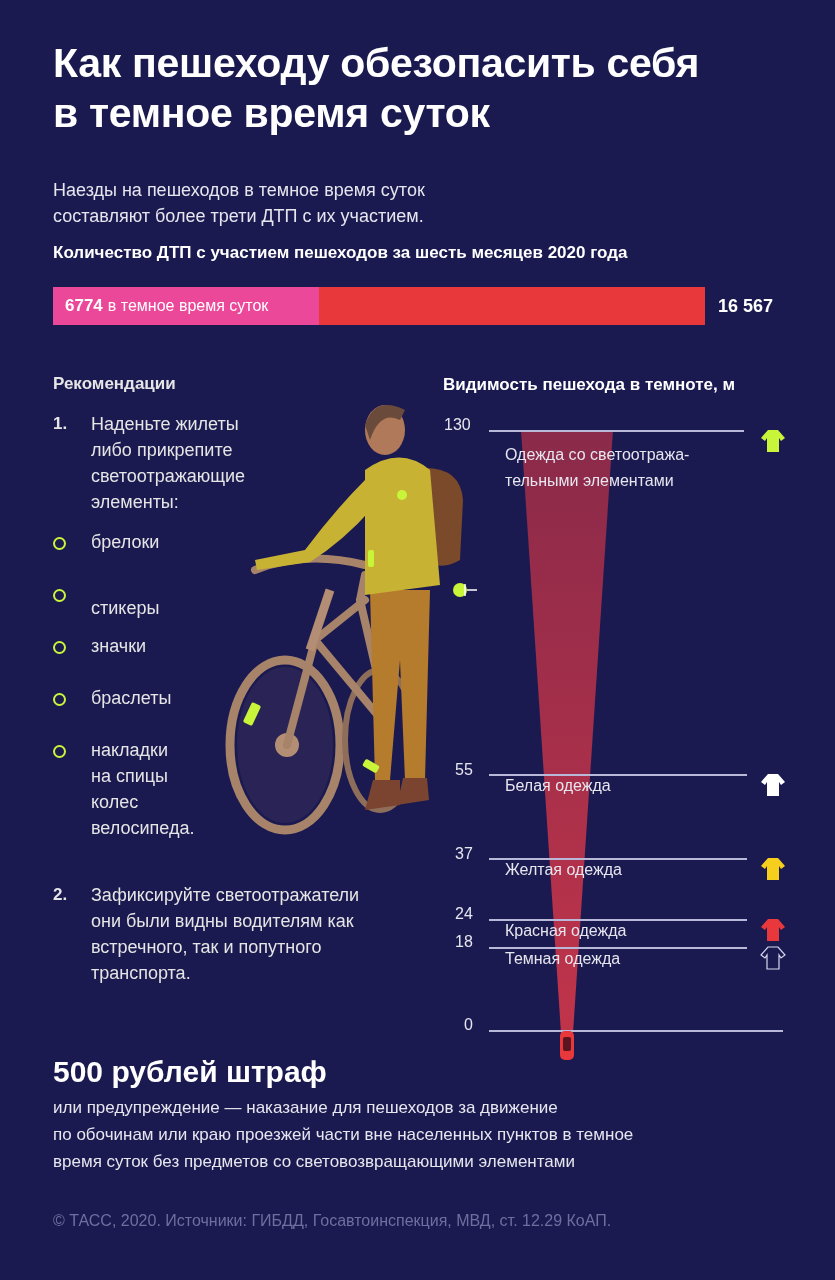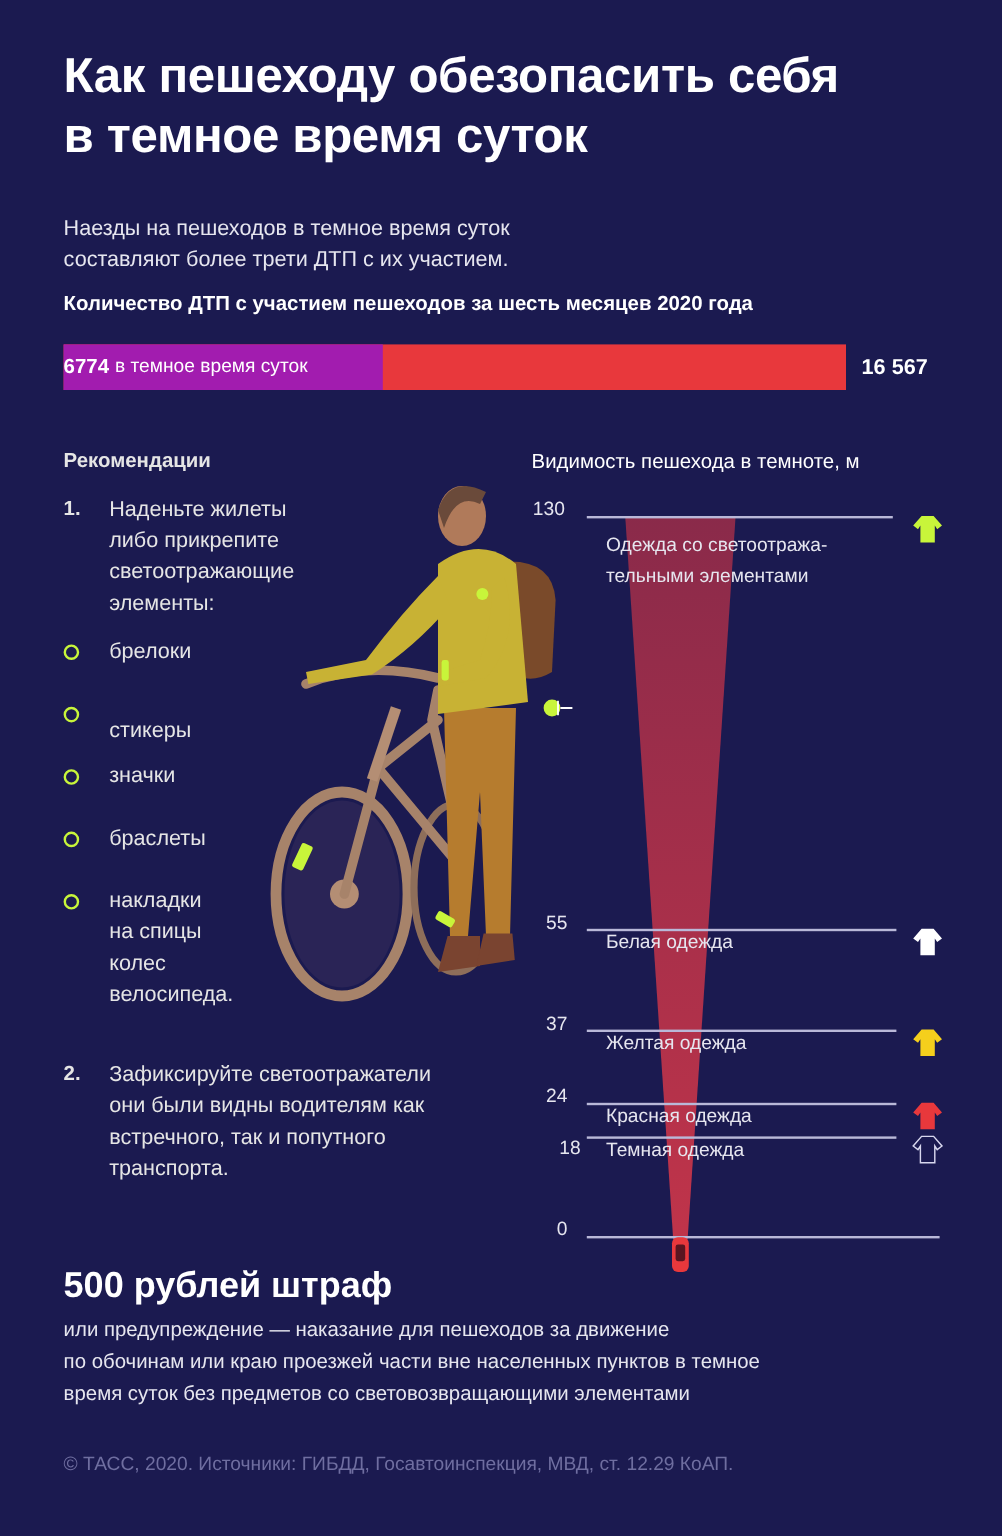--- a/index.html
+++ b/index.html
@@ -2,29 +2,29 @@
 <html><head>
 <meta charset="utf-8">
 <style>
   html, body { margin:0; padding:0; }
   body { width:835px; height:1280px; background:#1b1a50; position:relative; overflow:hidden; font-family:"Liberation Sans", sans-serif; color:#fff; }
   .abs { position:absolute; }
   .title { left:53px; top:38px; font-size:41px; font-weight:bold; line-height:50px; color:#fff; letter-spacing:-0.3px; }
   .intro { left:53px; top:177px; font-size:18px; line-height:26px; color:#e6e6ef; }
   .bar-title { left:53px; top:243px; font-size:17px; font-weight:bold; color:#fff; }
   .bar-total { left:53px; top:287px; width:652px; height:38px; background:#e8383c; }
-  .bar-dark { left:53px; top:287px; width:266px; height:38px; background:#a21caf; display:flex; align-items:center; padding-left:0; box-sizing:border-box; font-size:16px; }
+  .bar-dark { left:53px; top:287px; width:266px; height:38px; background:#ec4899; display:flex; align-items:center; padding-left:12px; box-sizing:border-box; font-size:16px; }
   .bar-dark b { margin-right:5px; font-size:17px; }
   .bar-value { left:718px; top:296px; font-size:18px; font-weight:bold; }
   .green { color:#e5e5e5; }
   .rec-head { left:53px; top:374px; font-size:17px; font-weight:bold; }
   .num { font-size:17px; font-weight:bold; }
   .rec-text { font-size:18px; line-height:26px; }
   .bullet { width:9px; height:9px; border:2.5px solid #c8f53a; border-radius:50%; }
-  .vis-title { left:443px; top:375px; font-size:17px; font-weight:normal; }
+  .vis-title { left:443px; top:375px; font-size:17px; font-weight:bold; }
   .tick { font-size:16px; color:#e6e6ef; }
   .hline { height:1.5px; background:#b9b8d8; }
   .cat { font-size:16px; color:#e6e6ef; }
   .footer { left:53px; top:1212px; font-size:16px; color:#6f6ea0; }
   .fine-head { left:53px; top:1055px; font-size:30px; font-weight:bold; }
   .fine-text { left:53px; top:1094px; font-size:17px; line-height:27px; color:#e6e6ef; }
 </style>
 </head>
 <body>
 
@@ -141,21 +141,21 @@
 <div class="abs cat" style="left:505px;top:777px;">Белая одежда</div>
 
 <div class="abs tick" style="left:455px;top:845px;text-align:center;">37</div>
 <div class="abs hline" style="left:489px;top:858px;width:258px;"></div>
 <div class="abs cat" style="left:505px;top:861px;">Желтая одежда</div>
 
 <div class="abs tick" style="left:455px;top:905px;">24</div>
 <div class="abs hline" style="left:489px;top:919px;width:258px;"></div>
 <div class="abs cat" style="left:505px;top:922px;">Красная одежда</div>
 
-<div class="abs tick" style="left:466px;top:933px;margin-top:16px;">18</div>
+<div class="abs tick" style="left:455px;top:933px;">18</div>
 <div class="abs hline" style="left:489px;top:947px;width:258px;"></div>
 <div class="abs cat" style="left:505px;top:950px;">Темная одежда</div>
 
 <div class="abs tick" style="left:464px;top:1016px;">0</div>
 <div class="abs hline" style="left:489px;top:1030px;width:294px;"></div>
 
 <svg class="abs" style="left:558px;top:1030px;" width="18" height="32" viewBox="0 0 18 32">
   <rect x="2" y="1" width="14" height="29" rx="5" fill="#e8383c"></rect>
   <rect x="5" y="7" width="8" height="14" rx="2" fill="#5a1520"></rect>
 </svg>

